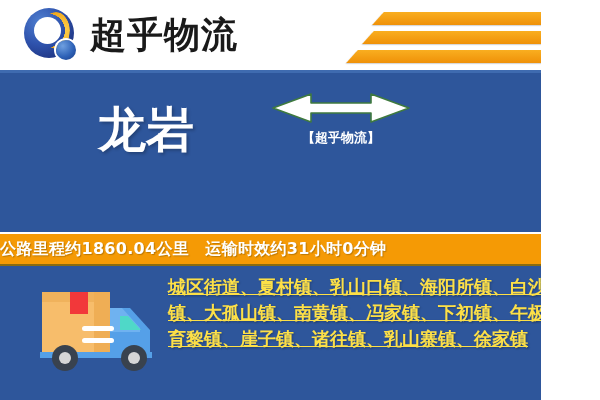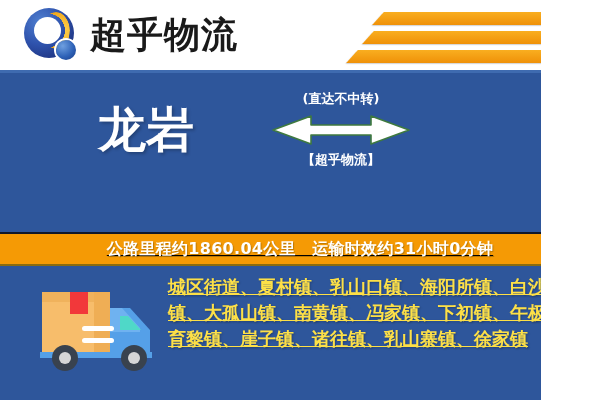--- a/index.html
+++ b/index.html
@@ -130,23 +130,23 @@
   #arrow-wrap {
     width:140px; height:34px;
     display:block;
   }
 
   
   #distance-bar {
     position:absolute; left:0; top:232px;
     width:600px; height:34px;
     background:#f59a05;
-    border-top:2px solid #0f172a;
+    border-top:2px solid #ffffff;
     border-bottom:2px solid #8a6c10;
-    display:flex; align-items:center; justify-content:center;text-decoration:underline;
+    display:flex; align-items:center; justify-content:flex-start;
   }
   #distance-text {
     font-family:"DejaVu Sans", sans-serif;
     font-size:16px; font-weight:bold;
     color:#ffffff;
     letter-spacing:.3px;
     text-shadow:1px 1px 1px rgba(120,80,0,.45);
     white-space:nowrap;
   }
 
@@ -194,21 +194,20 @@
     <div class="stripe" id="stripe-3"></div>
   </div>
 
   <div id="header-rule"></div>
 
   <div id="route">
 
     <div class="city" id="city-origin">龙岩</div>
 
     <div id="route-middle">
-      <div class="route-note" id="route-note-top">(直达不中转)</div>
 
       <svg id="arrow-wrap" viewBox="0 0 140 34">
         <path d="M2 18 L40 4 L40 13 L100 13 L100 4 L138 18 L100 32 L100 23 L40 23 L40 32 Z" fill="#ffffff" stroke="#3f7a3f" stroke-width="1.6" stroke-linejoin="round"></path>
       </svg>
 
       <div class="route-note" id="route-note-bottom">【超乎物流】</div>
     </div>
 
   </div>
 

